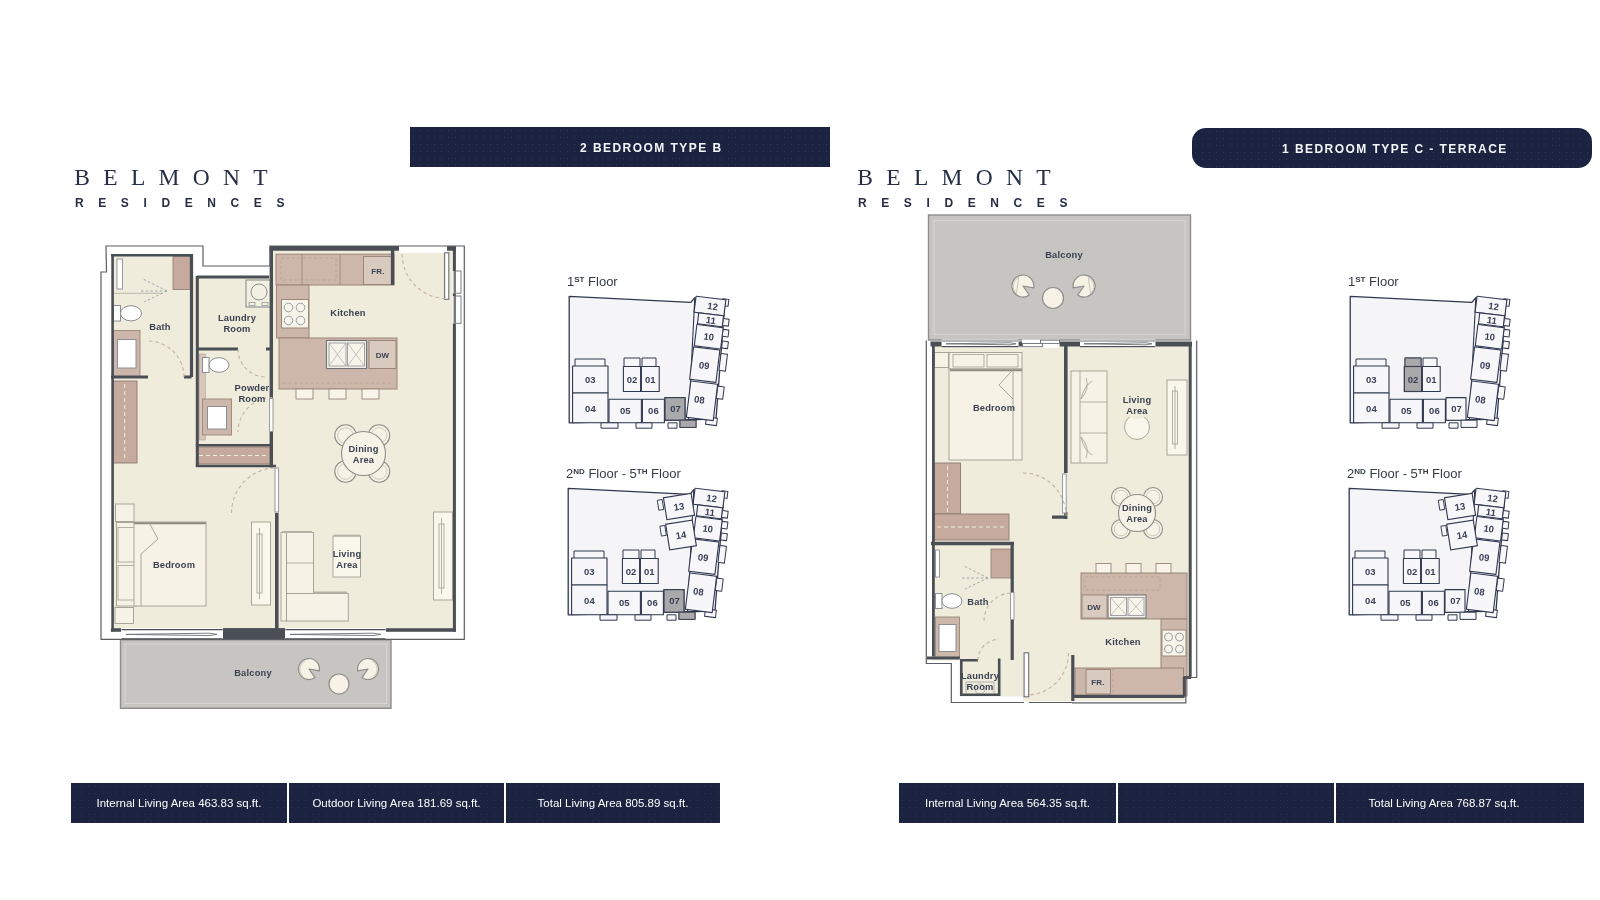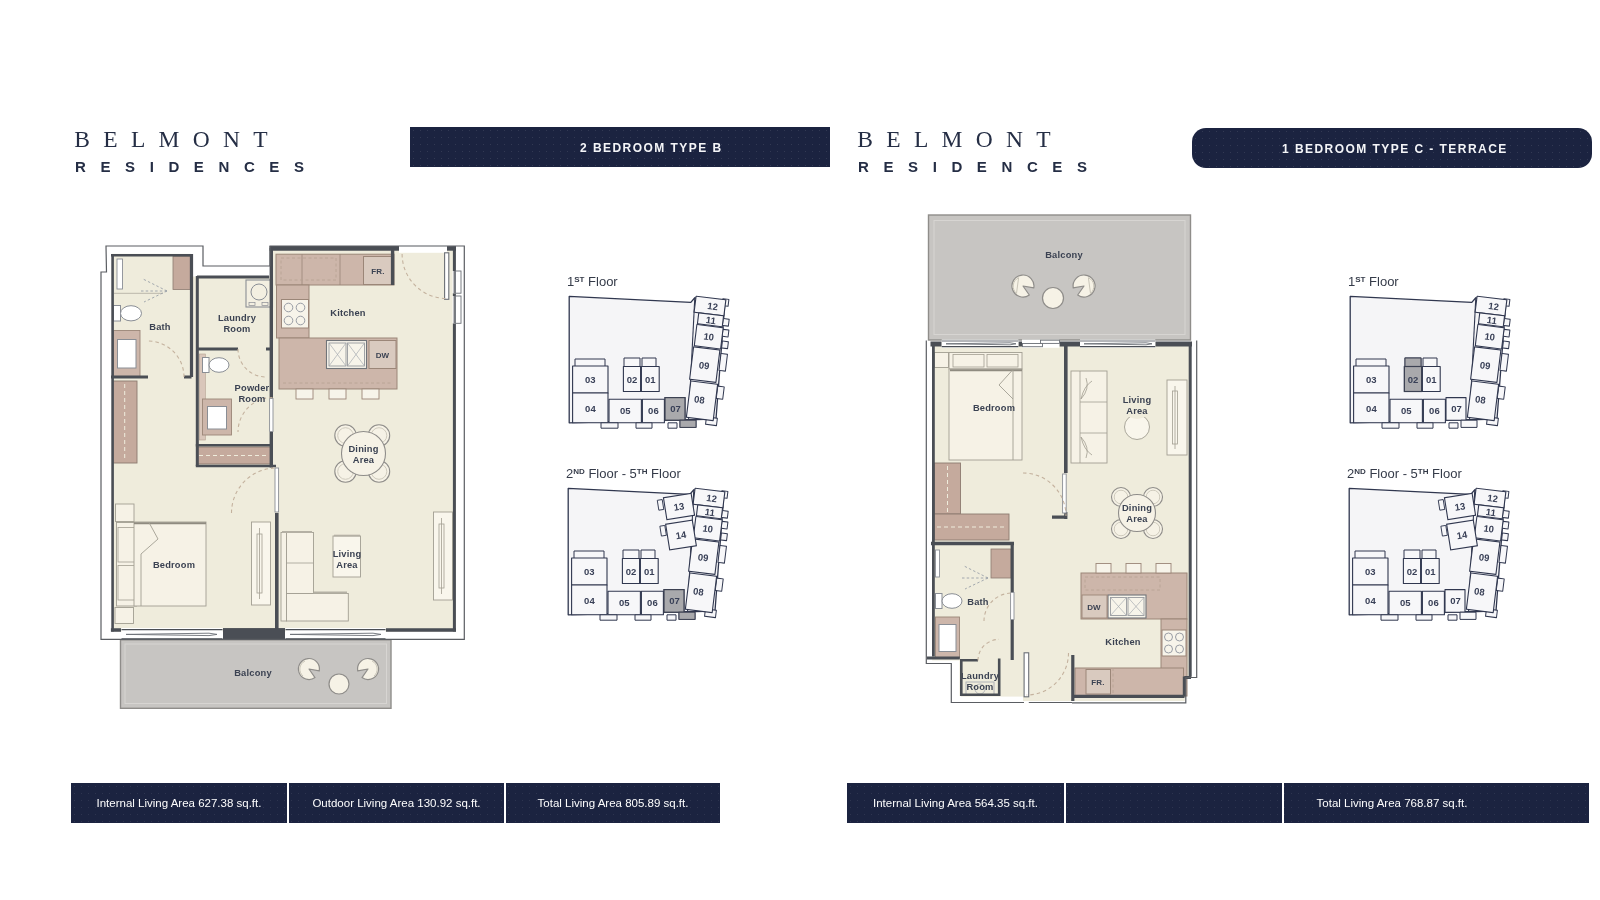--- a/index.html
+++ b/index.html
@@ -1,19 +1,19 @@
 <!DOCTYPE html>
 <html><head>
 <meta charset="utf-8">
 <style>
   html,body{margin:0;padding:0;background:#ffffff;}
   body{width:1600px;height:900px;position:relative;overflow:hidden;font-family:"Liberation Sans",sans-serif;}
   .logo{position:absolute;text-align:center;color:#252e45;}
-  .logo .nm{font-family:"Liberation Serif",serif;font-size:23.5px;letter-spacing:13.3px;padding-left:13.3px;font-weight:500;}
-  .logo .sub{font-family:"Liberation Sans",sans-serif;font-size:15px;letter-spacing:14.6px;padding-left:14px;font-weight:bold;margin-top:4.5px;}
+  .logo .nm{font-family:"Liberation Serif",serif;font-size:23.5px;letter-spacing:13.3px;padding-left:13.3px;font-weight:500;margin-top:38px;}
+  .logo .sub{font-family:"Liberation Sans",sans-serif;font-size:12px;letter-spacing:14.6px;padding-left:14px;font-weight:bold;margin-top:4.5px;}
   .tbar{position:absolute;height:40px;background:#1b2340;color:#f4f5f8;font-size:12px;font-weight:bold;letter-spacing:1.45px;
         background-image:radial-gradient(rgba(255,255,255,0.10) 0.8px, transparent 0.9px);background-size:7px 7px;padding-left:40px;}
   .tbar span{position:absolute;top:14px;white-space:nowrap;}
   .fbar{position:absolute;height:40px;background:#1b2340;color:#ffffff;
         background-image:radial-gradient(rgba(255,255,255,0.08) 0.8px, transparent 0.9px);background-size:7px 7px;}
   .fcell{position:absolute;top:0;height:40px;line-height:41px;text-align:center;font-size:11.5px;color:#fdfdfd;}
   .fdiv{position:absolute;top:0;width:2px;height:40px;background:#ffffff;}
   svg{position:absolute;}
   svg text{font-family:"Liberation Sans",sans-serif;}
   .rl{fill:#3b4252;font-size:9.3px;letter-spacing:0.2px;font-weight:bold;text-anchor:middle;}
@@ -707,30 +707,30 @@
 
   <text x="9" y="17.5" class="kt">2<tspan class="kts" dy="-4">ND</tspan><tspan dy="4" class="kt"> Floor - 5</tspan><tspan class="kts" dy="-4">TH</tspan><tspan dy="4" class="kt"> Floor</tspan></text>
 
   <use href="#bldgF1"></use>
 
   <use href="#bldgAdd2"></use>
 </svg>
 
 <div class="fbar" style="left:71px;top:783px;width:649px;">
 
-  <div class="fcell" style="left:0;width:216px;">Internal Living Area 627.38 sq.ft.</div>
+  <div class="fcell" style="left:0;width:216px;">Internal Living Area 463.83 sq.ft.</div>
   <div class="fdiv" style="left:216px;"></div>
 
-  <div class="fcell" style="left:218px;width:215px;">Outdoor Living Area 130.92 sq.ft.</div>
+  <div class="fcell" style="left:218px;width:215px;">Outdoor Living Area 181.69 sq.ft.</div>
   <div class="fdiv" style="left:433px;"></div>
 
   <div class="fcell" style="left:435px;width:214px;">Total Living Area 805.89 sq.ft.</div>
 </div>
 
-<div class="fbar" style="left:847px;top:783px;width:742px;">
+<div class="fbar" style="left:899px;top:783px;width:653px;padding-left:32px;">
 
   <div class="fcell" style="left:0;width:217px;">Internal Living Area 564.35 sq.ft.</div>
   <div class="fdiv" style="left:217px;"></div>
 
   <div class="fdiv" style="left:435px;"></div>
 
   <div class="fcell" style="left:437px;width:216px;">Total Living Area 768.87 sq.ft.</div>
 </div>
 
 </body></html>

